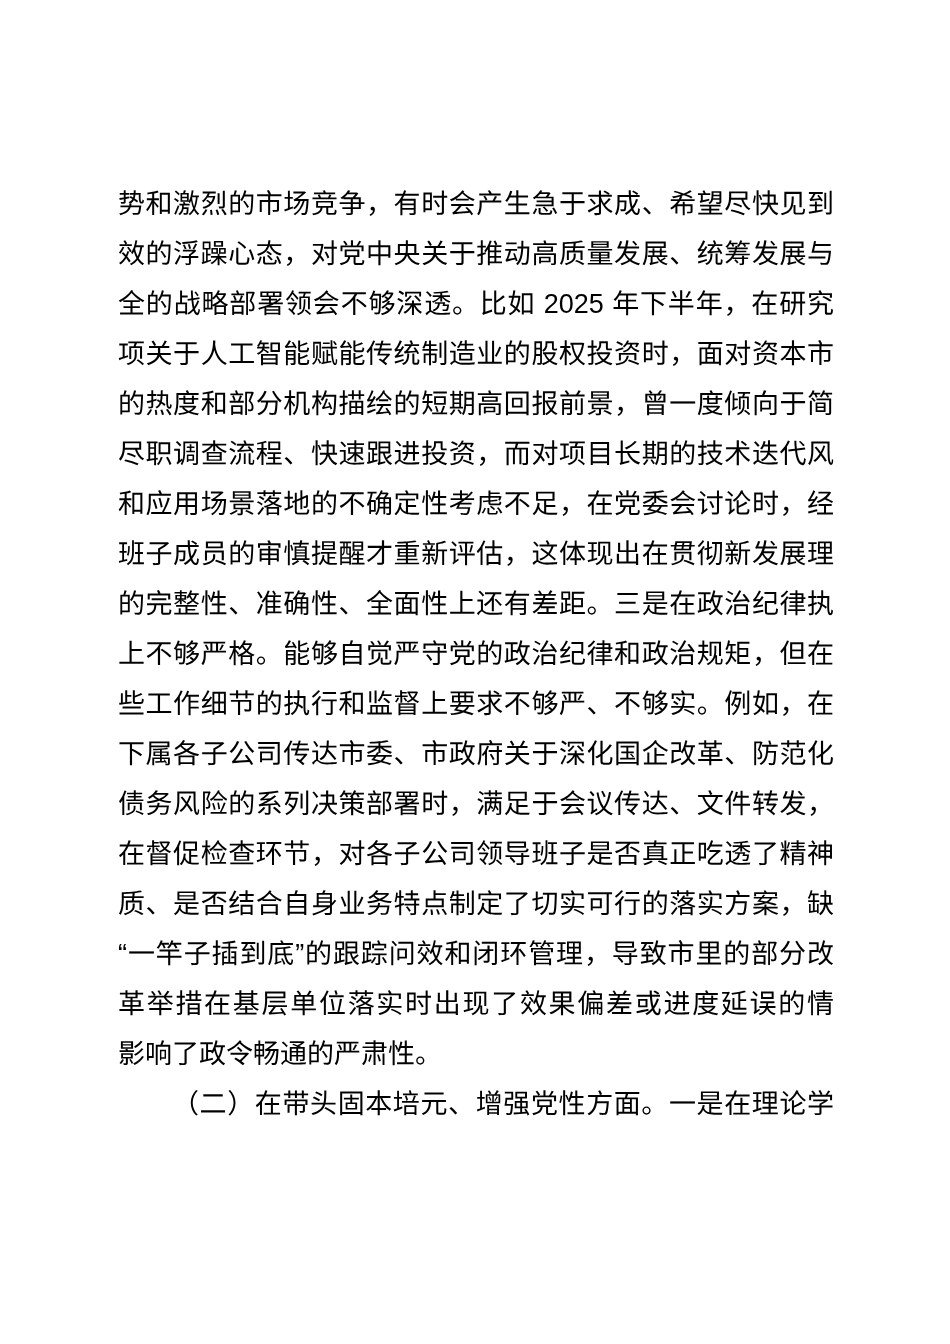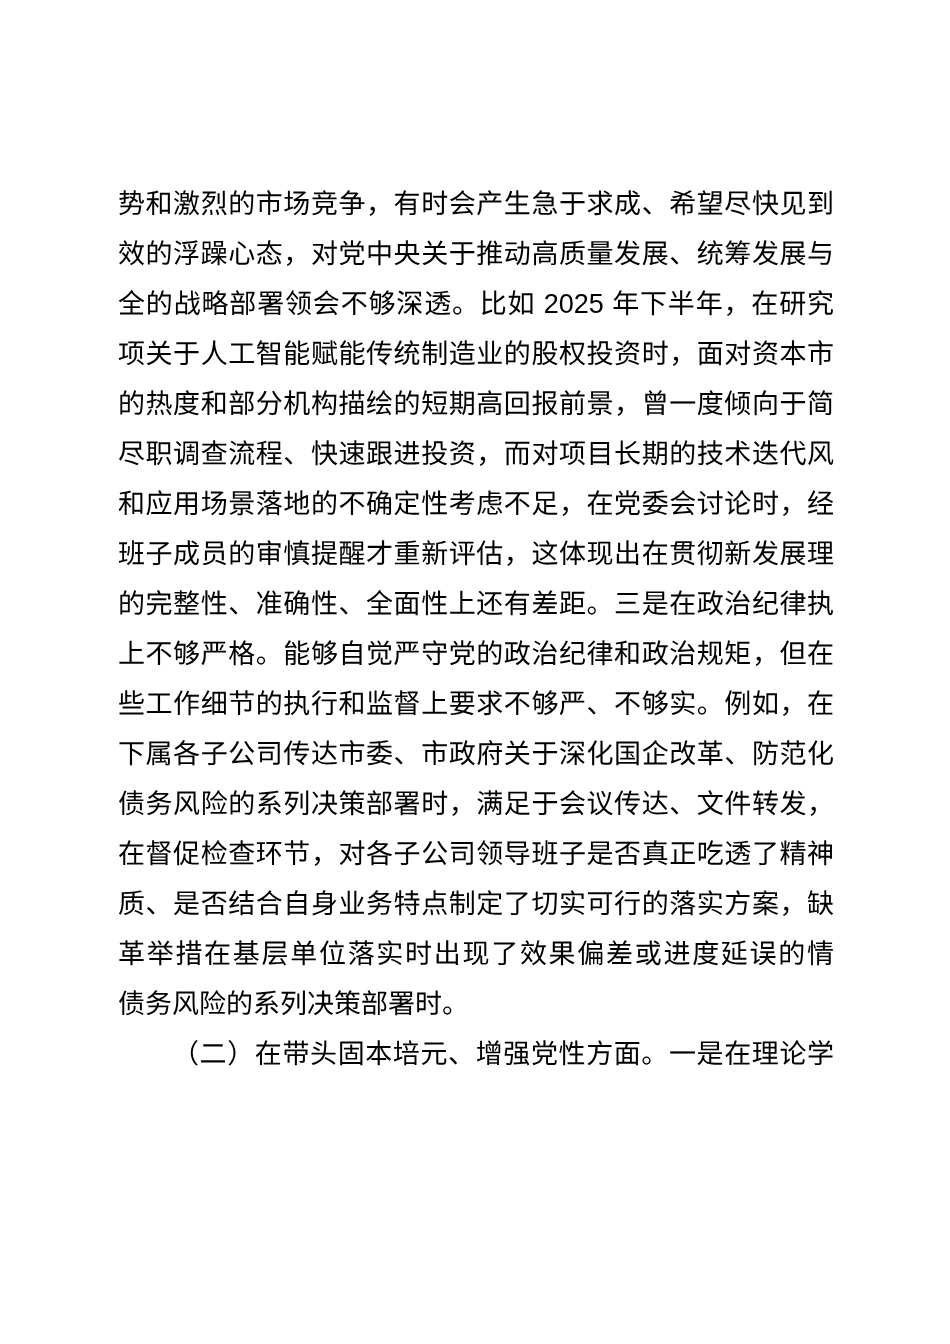--- a/index.html
+++ b/index.html
@@ -60,20 +60,21 @@
         <div class="line justified">尽职调查流程、快速跟进投资，而对项目长期的技术迭代风险</div>
         <div class="line justified">和应用场景落地的不确定性考虑不足，在党委会讨论时，经过</div>
         <div class="line justified">班子成员的审慎提醒才重新评估，这体现出在贯彻新发展理念</div>
         <div class="line justified">的完整性、准确性、全面性上还有差距。三是在政治纪律执行</div>
         <div class="line justified">上不够严格。能够自觉严守党的政治纪律和政治规矩，但在一</div>
         <div class="line justified">些工作细节的执行和监督上要求不够严、不够实。例如，在向</div>
         <div class="line justified">下属各子公司传达市委、市政府关于深化国企改革、防范化解</div>
         <div class="line justified">债务风险的系列决策部署时，满足于会议传达、文件转发，但</div>
         <div class="line justified">在督促检查环节，对各子公司领导班子是否真正吃透了精神实</div>
         <div class="line justified">质、是否结合自身业务特点制定了切实可行的落实方案，缺乏</div>
+        <div class="line justified">“一竿子插到底”的跟踪问效和闭环管理，导致市里的部分改</div>
         <div class="line justified">革举措在基层单位落实时出现了效果偏差或进度延误的情况，</div>
-        <div class="line">债务风险的系列决策部署时。</div>
+        <div class="line">影响了政令畅通的严肃性。</div>
       </div>
       <div class="paragraph">
         <div class="line justified indent">（二）在带头固本培元、增强党性方面。一是在理论学习</div>
       </div>
     </div>
 </div>
 
 </body></html>

